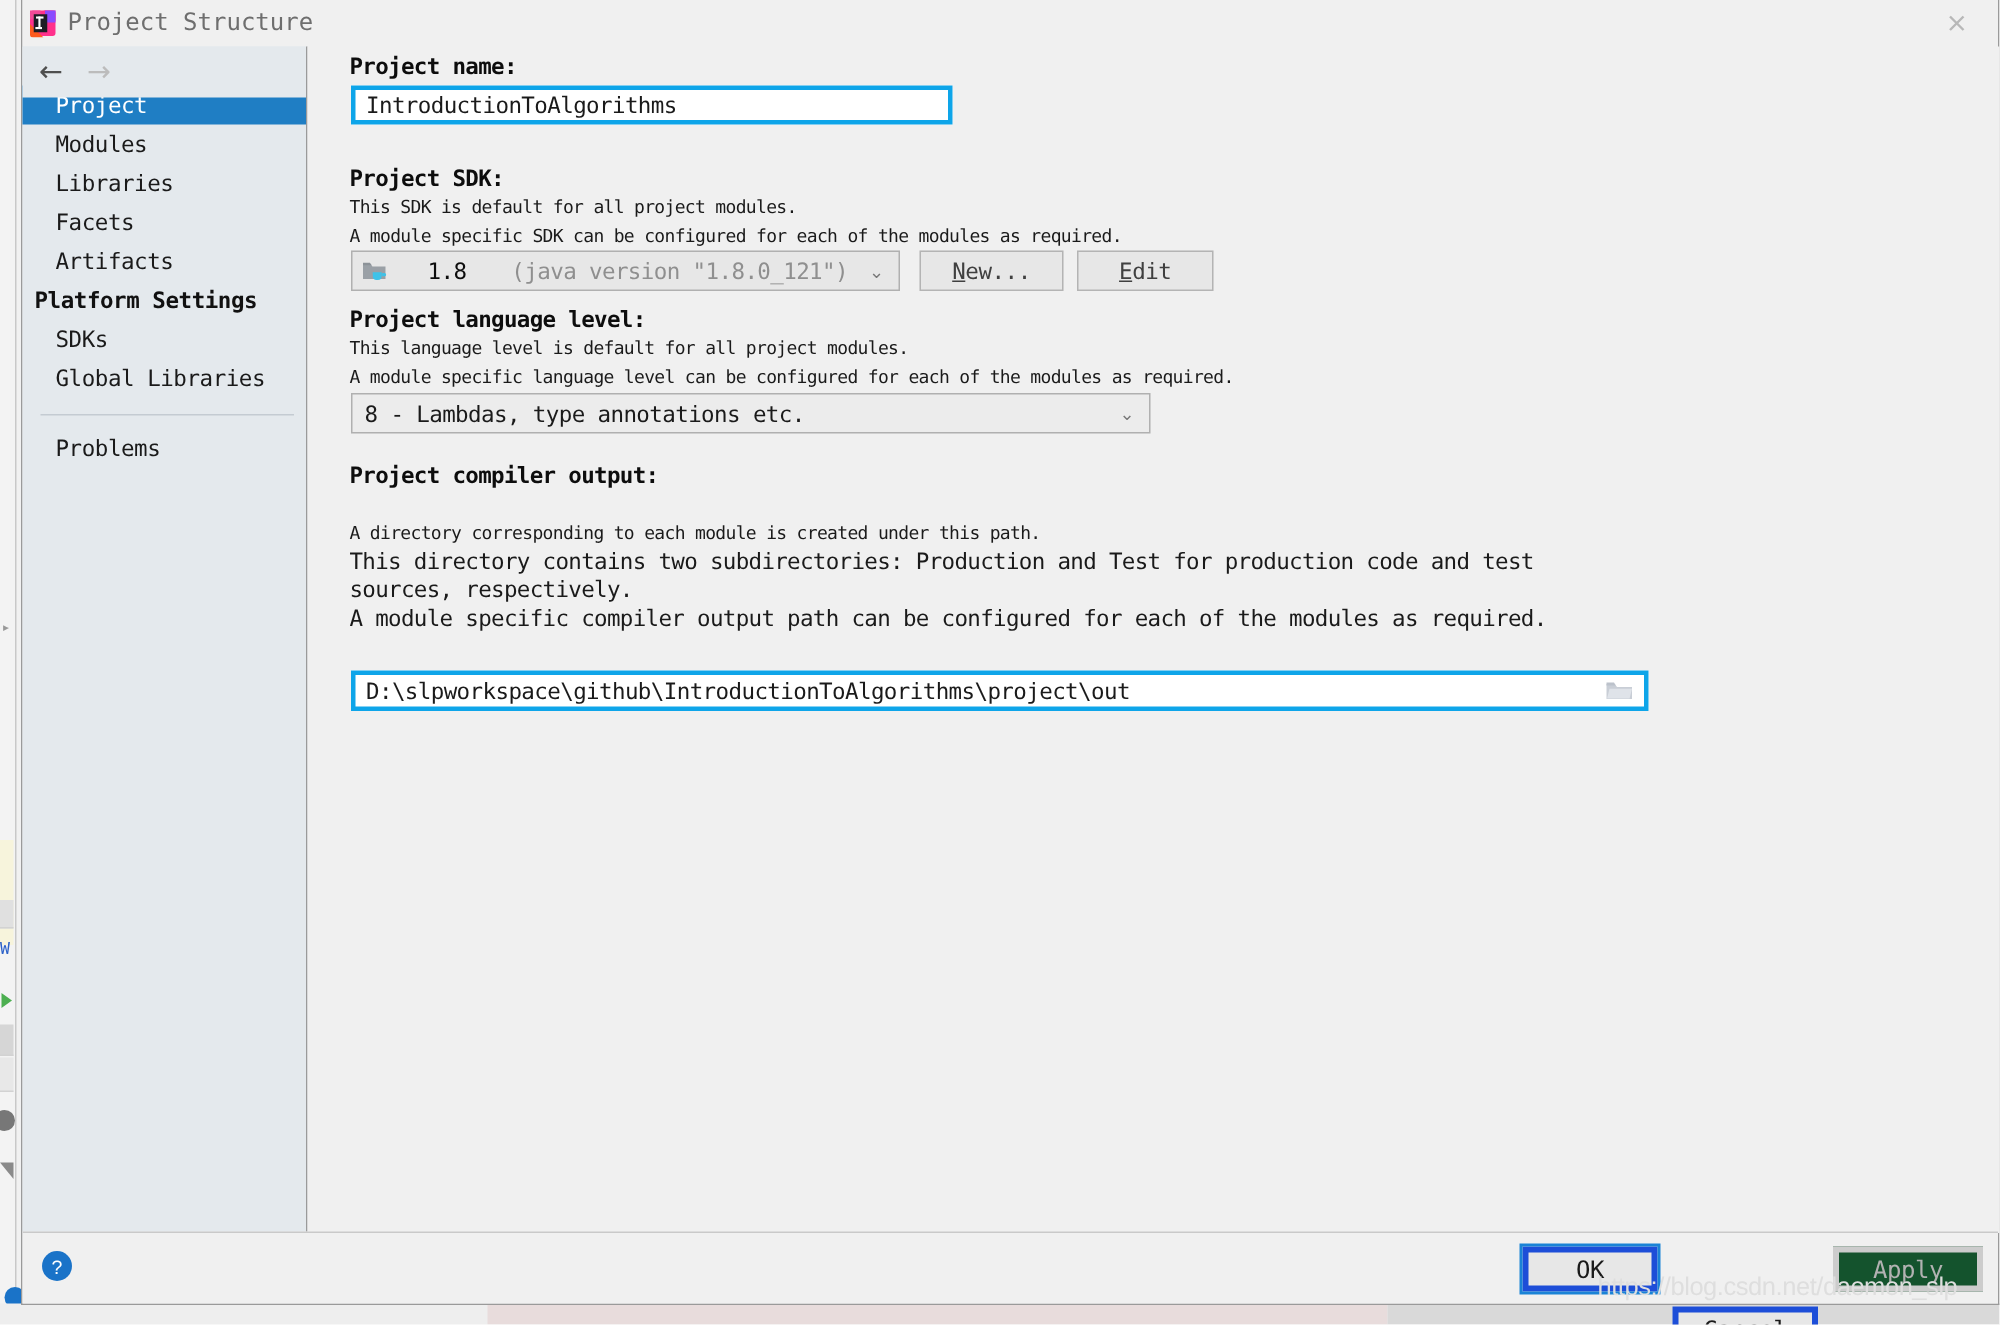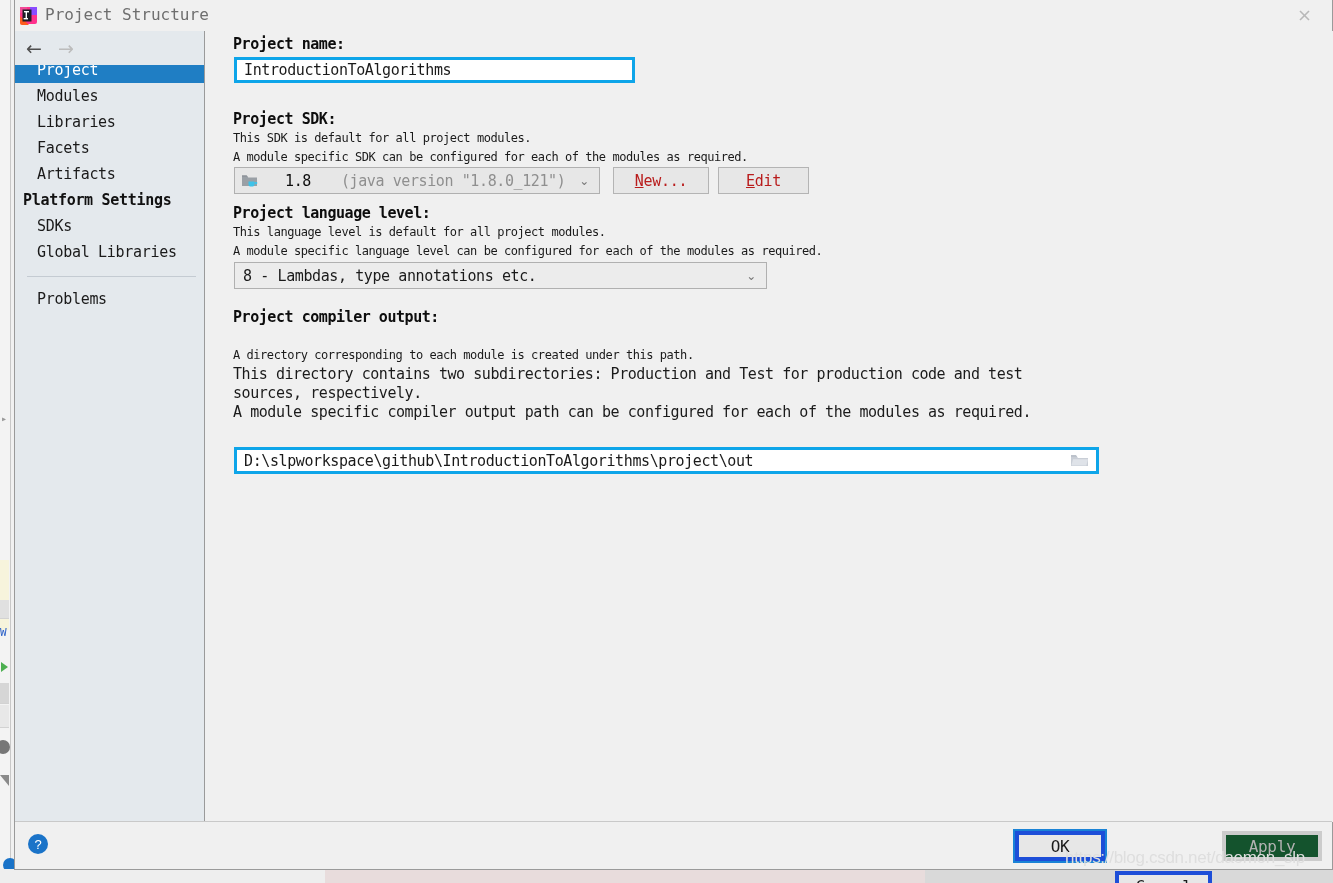--- a/index.html
+++ b/index.html
@@ -296,21 +296,21 @@
   
   .button {
     position: absolute;
     background: #e7e7e7;
     border: 1px solid #b4b4b4;
     box-sizing: border-box;
     display: flex;
     align-items: center;
     justify-content: center;
     font-size: 15px;
-    color: #b91c1c;
+    color: #404040;
     font-family: "DejaVu Sans Mono", monospace;
     letter-spacing: -0.3px;
     cursor: default;
   }
   .mn { text-decoration: underline; }
 
   
   #compiler-output-field {
     display: flex;
     align-items: center;

